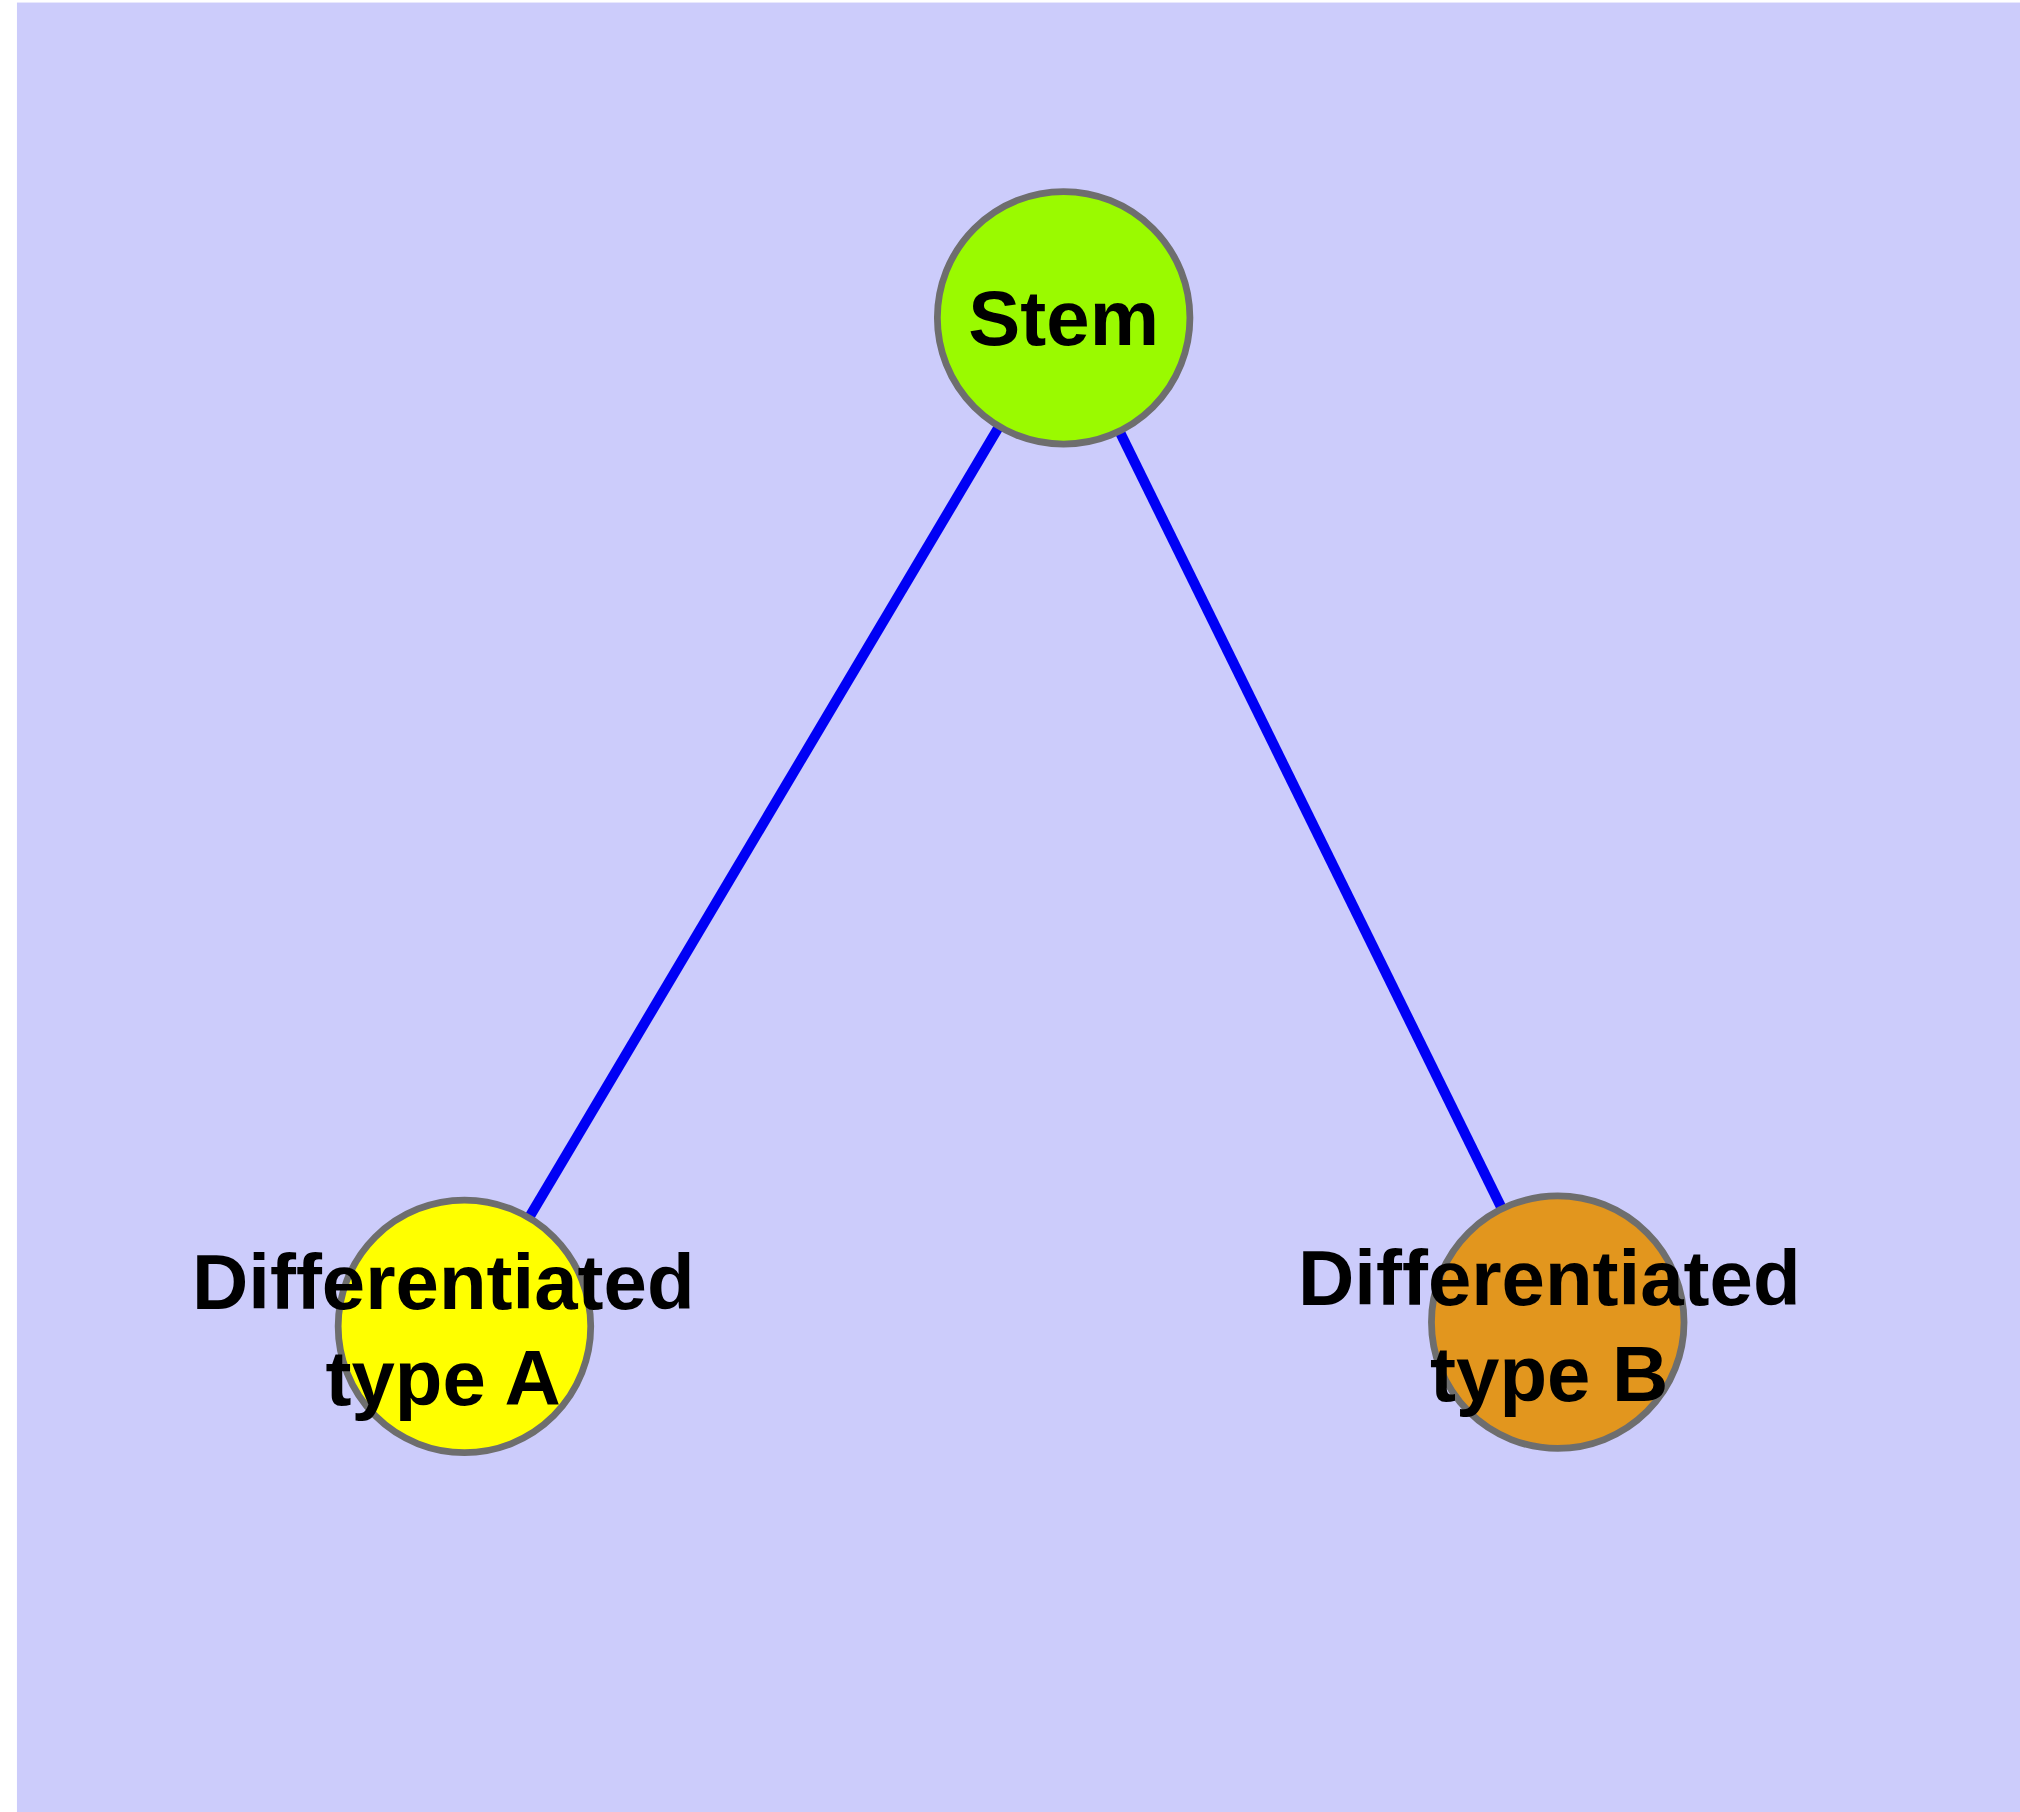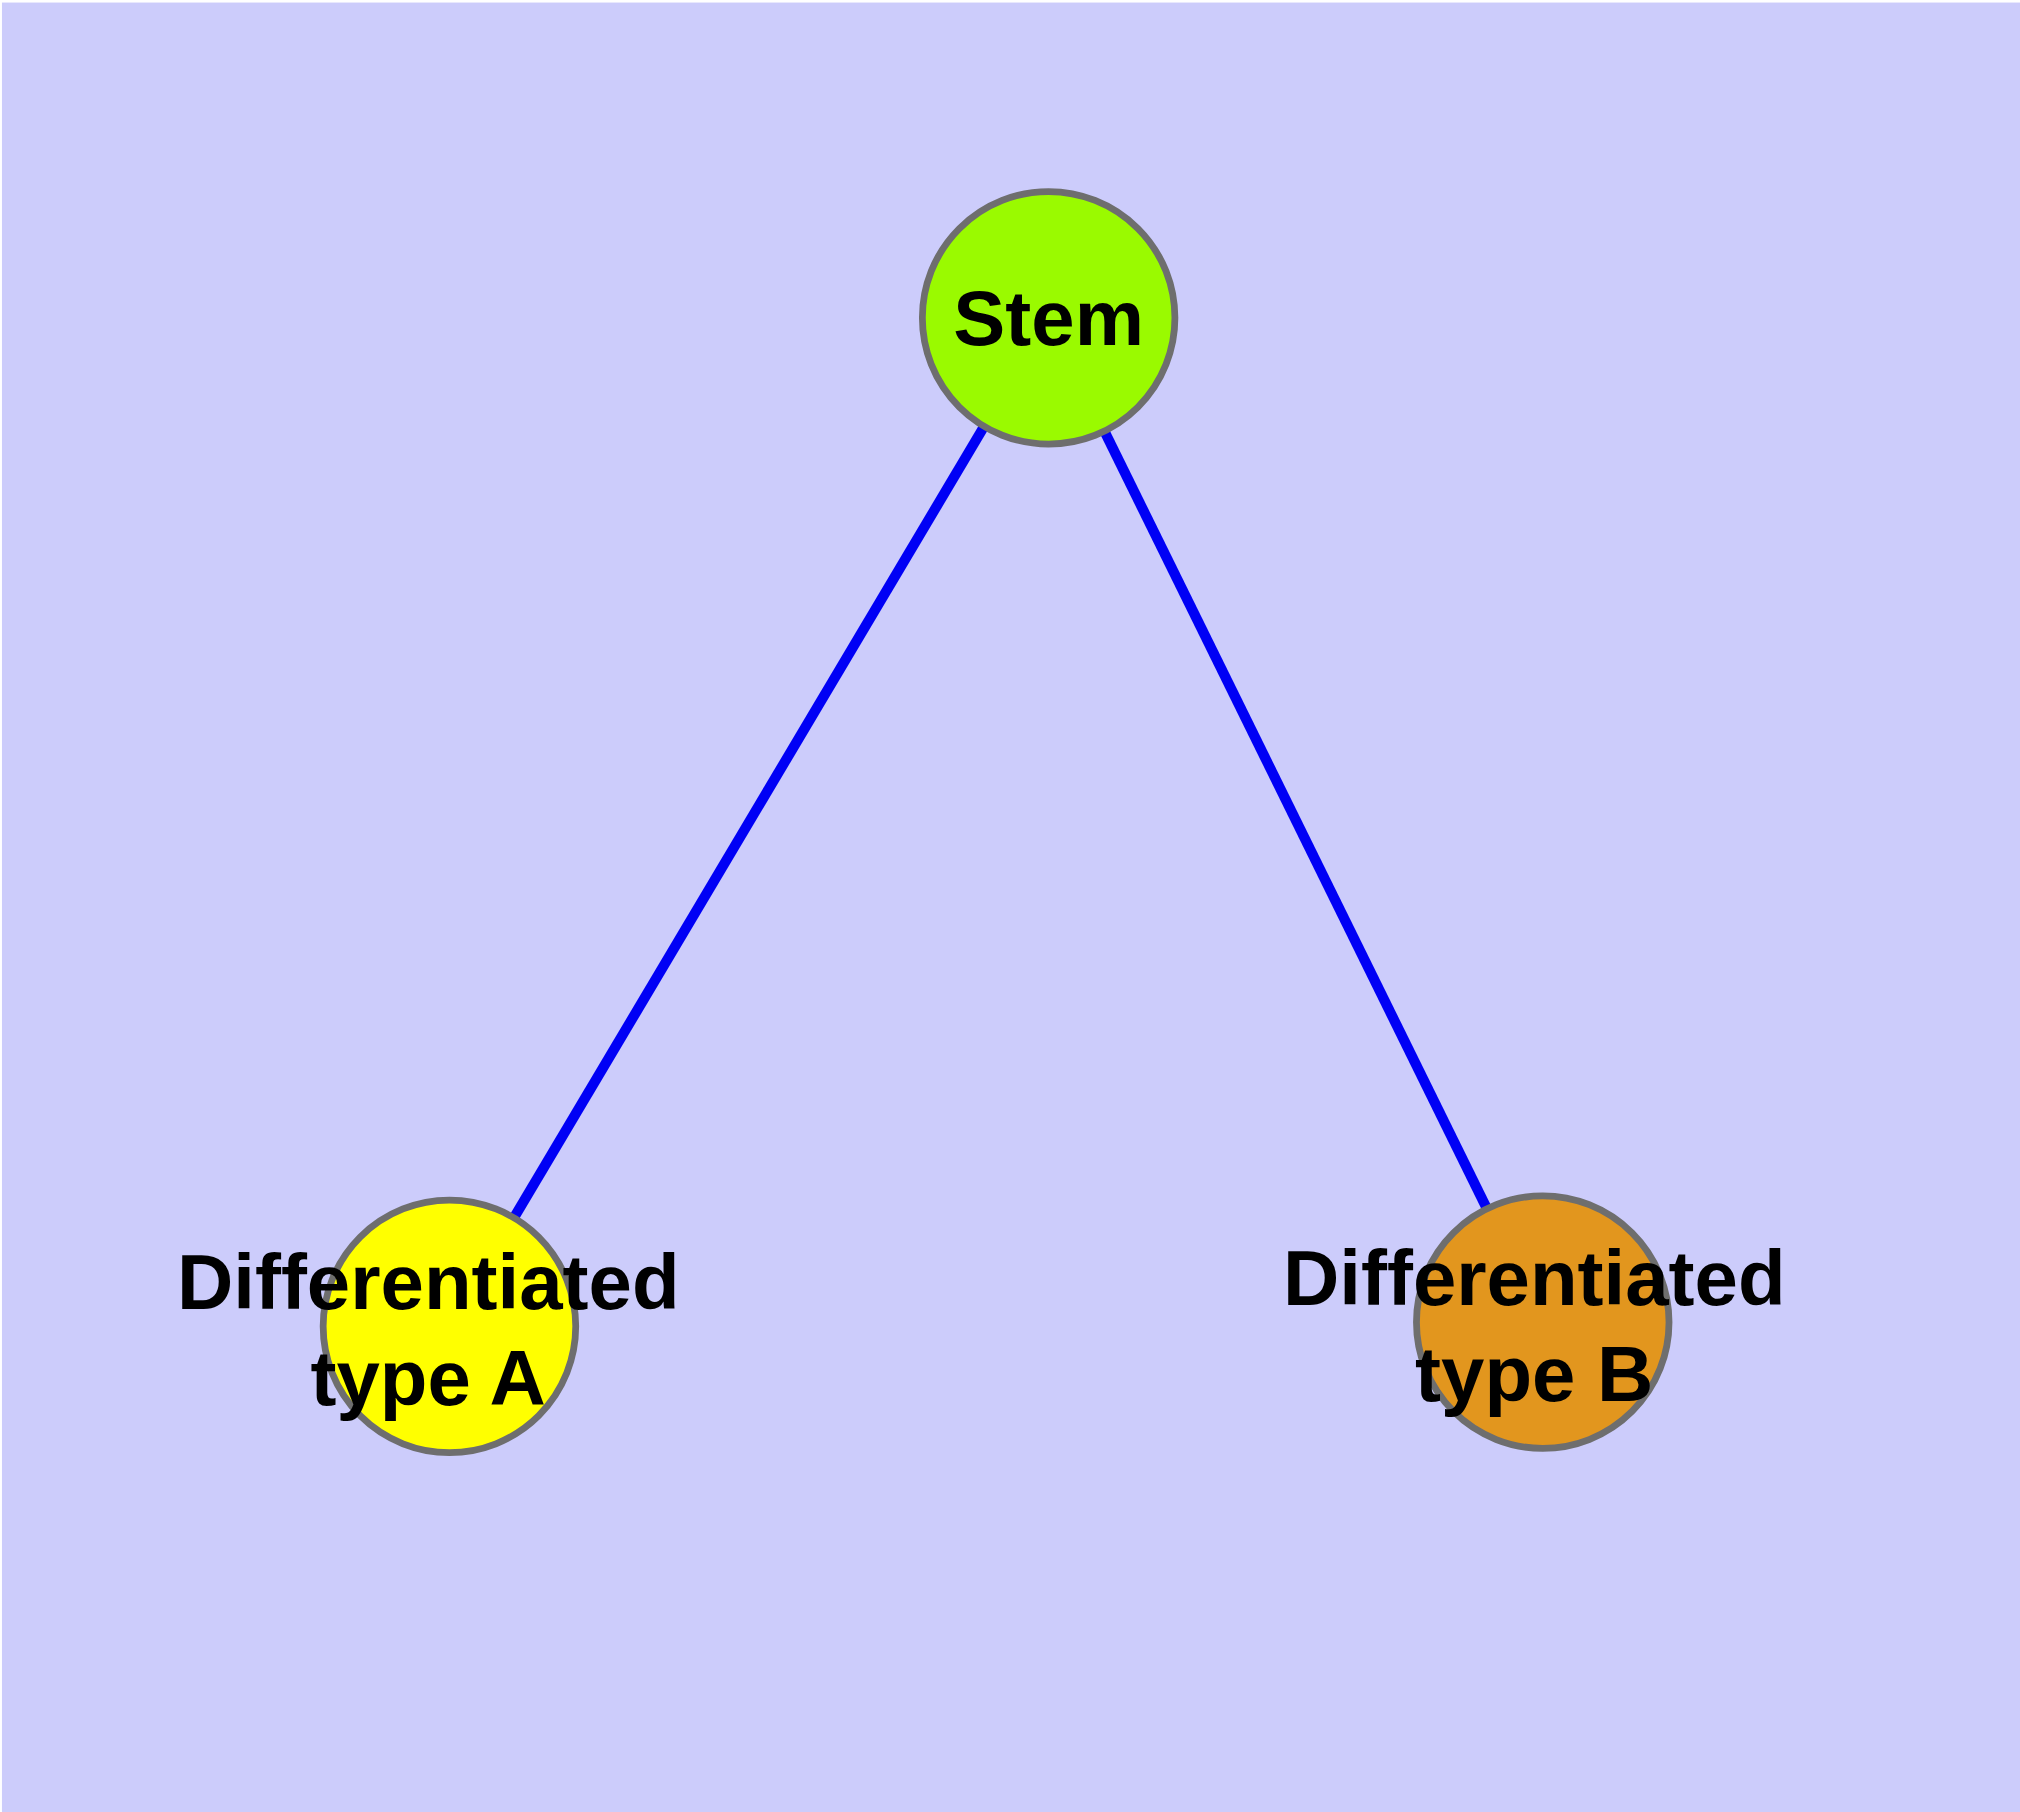--- a/index.html
+++ b/index.html
@@ -7,20 +7,21 @@
     padding: 0;
     background: #ffffff;
     width: 2021px;
     height: 1812px;
     overflow: hidden;
   }
   .stage {
     position: relative;
     width: 1705px;
     height: 1812px;
+    padding-left: 15px;
   }
   svg.diagram {
     display: block;
     width: 2021px;
     height: 1812px;
   }
   .edge {
     fill: none;
     stroke-width: 12px;
     stroke-linecap: butt;

